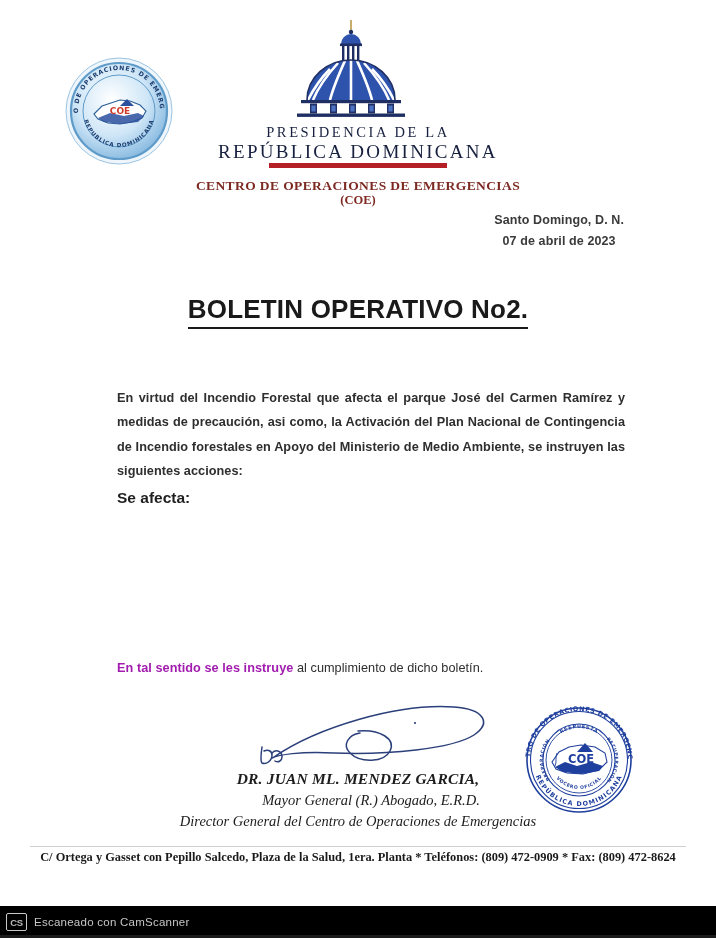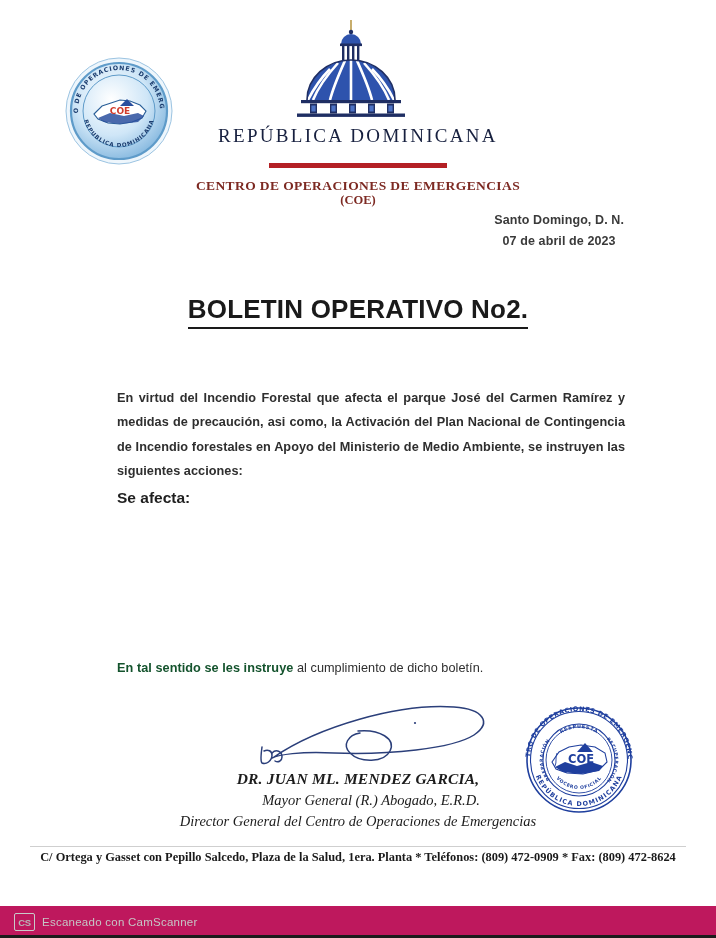--- a/index.html
+++ b/index.html
@@ -179,21 +179,21 @@
   }
 
   .closing {
     position: absolute;
     left: 117px;
     top: 661px;
     font-size: 12.7px;
     color: #2e2e2e;
     letter-spacing: 0.05px;
   }
-  .closing b { font-weight: bold; color: #14532d; }
+  .closing b { font-weight: bold; color: #a21caf; }
 
   
   .sig-ink {
     position: absolute;
     left: 238px;
     top: 695px;
     width: 290px;
     height: 80px;
     pointer-events: none;
   }
@@ -252,24 +252,24 @@
     line-height: 1.55;
   }
 
   
   .cs-bar {
     position: absolute;
     left: 0;
     bottom: 0;
     width: 716px;
     height: 32px;
-    background: #be185d;
+    background: #000000;
     display: flex;
     align-items: center;
-    padding-left: 14px;
+    padding-left: 6px;
     box-sizing: border-box;
   }
   .cs-logo {
     width: 19px;
     height: 16px;
     border: 1.4px solid #c9c9c9;
     border-radius: 2px;
     color: #b8b8b8;
     font-size: 9.5px;
     font-weight: bold;
@@ -371,20 +371,21 @@
           <rect x="48.4" y="93.5" width="4.2" height="6"></rect>
           <rect x="67.4" y="93.5" width="4.2" height="6"></rect>
           <rect x="86.4" y="93.5" width="4.2" height="6"></rect>
           <rect x="105.4" y="93.5" width="4.2" height="6"></rect>
         </g>
         <rect x="14" y="101.5" width="108" height="3.4" fill="#1f2e63"></rect>
       </svg>
     </div>
 
     <div class="presidencia">
+      <div class="l1">PRESIDENCIA DE LA</div>
       <div class="l2">REPÚBLICA DOMINICANA</div>
     </div>
 
     <div class="red-bar"></div>
 
     <div class="coe-line1">CENTRO DE OPERACIONES DE EMERGENCIAS</div>
     <div class="coe-line2">(COE)</div>
   </div>
 
   <div class="datebox">

